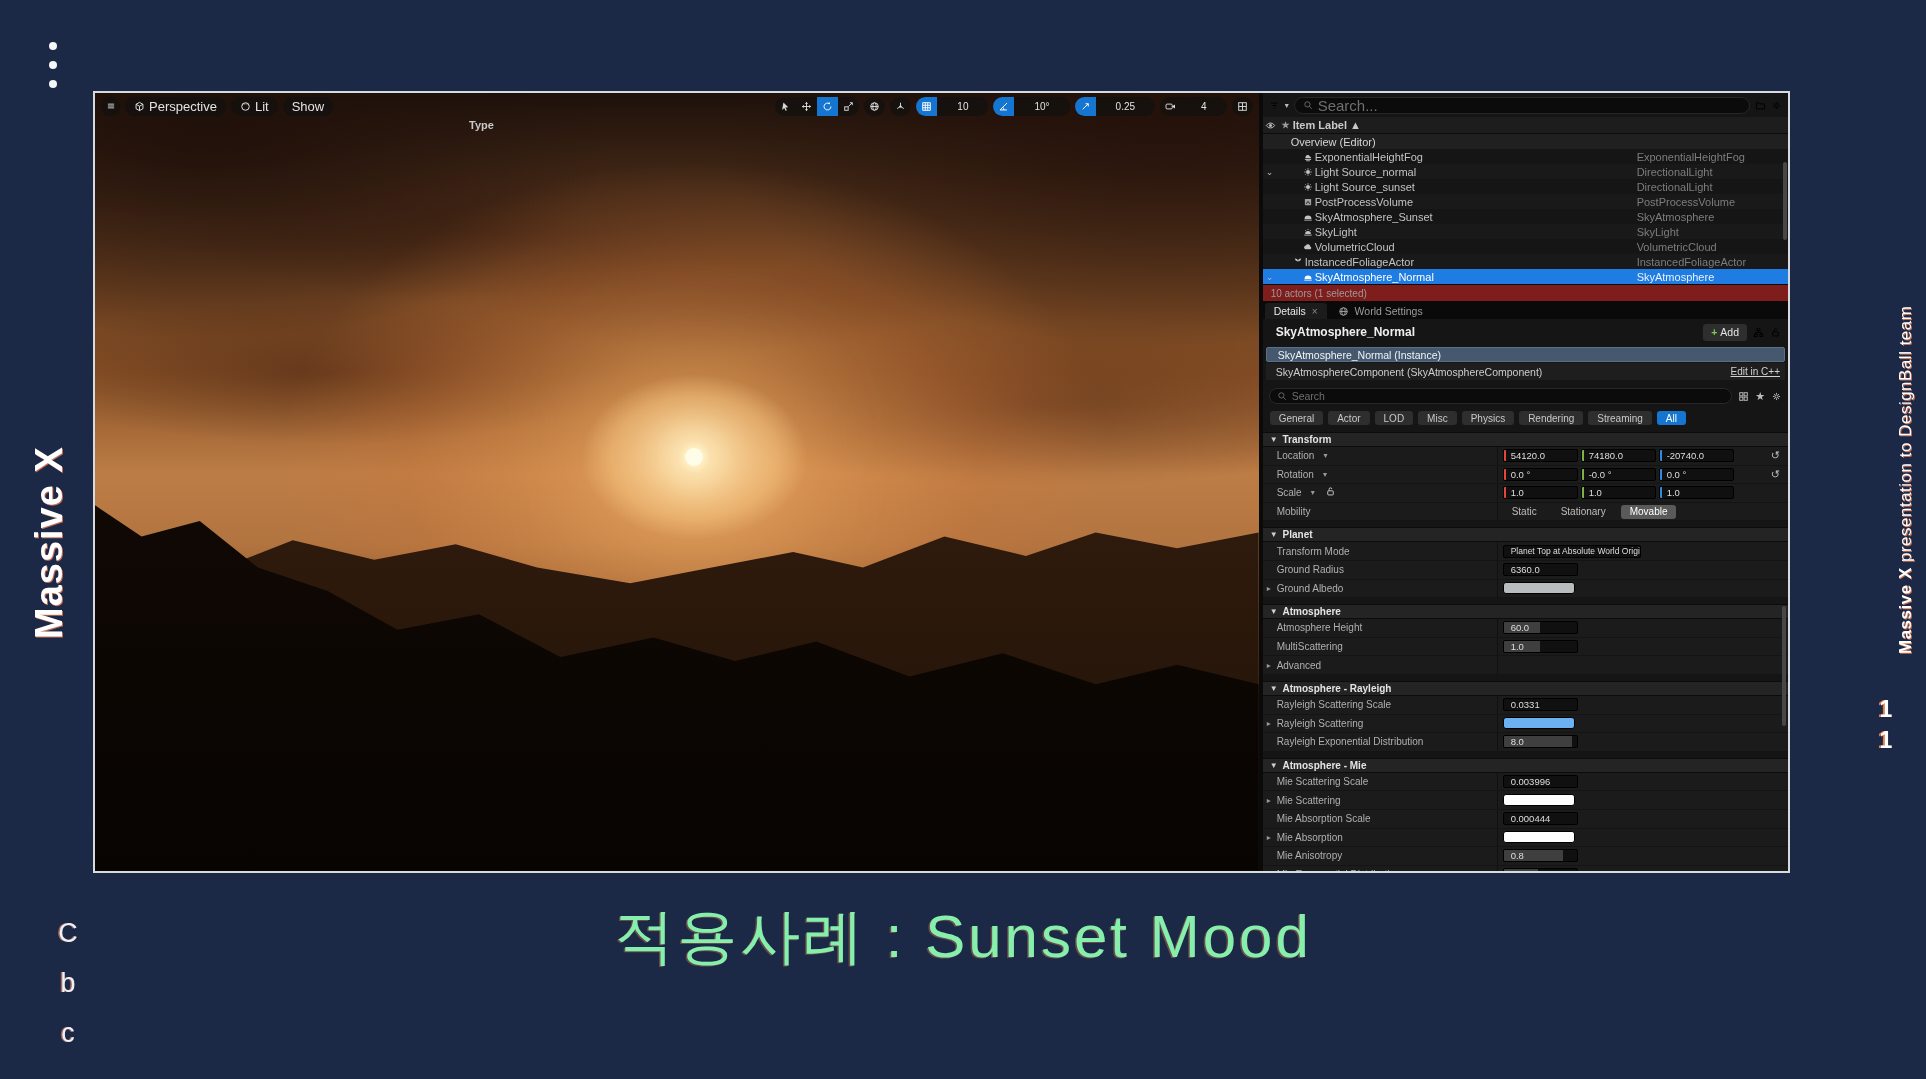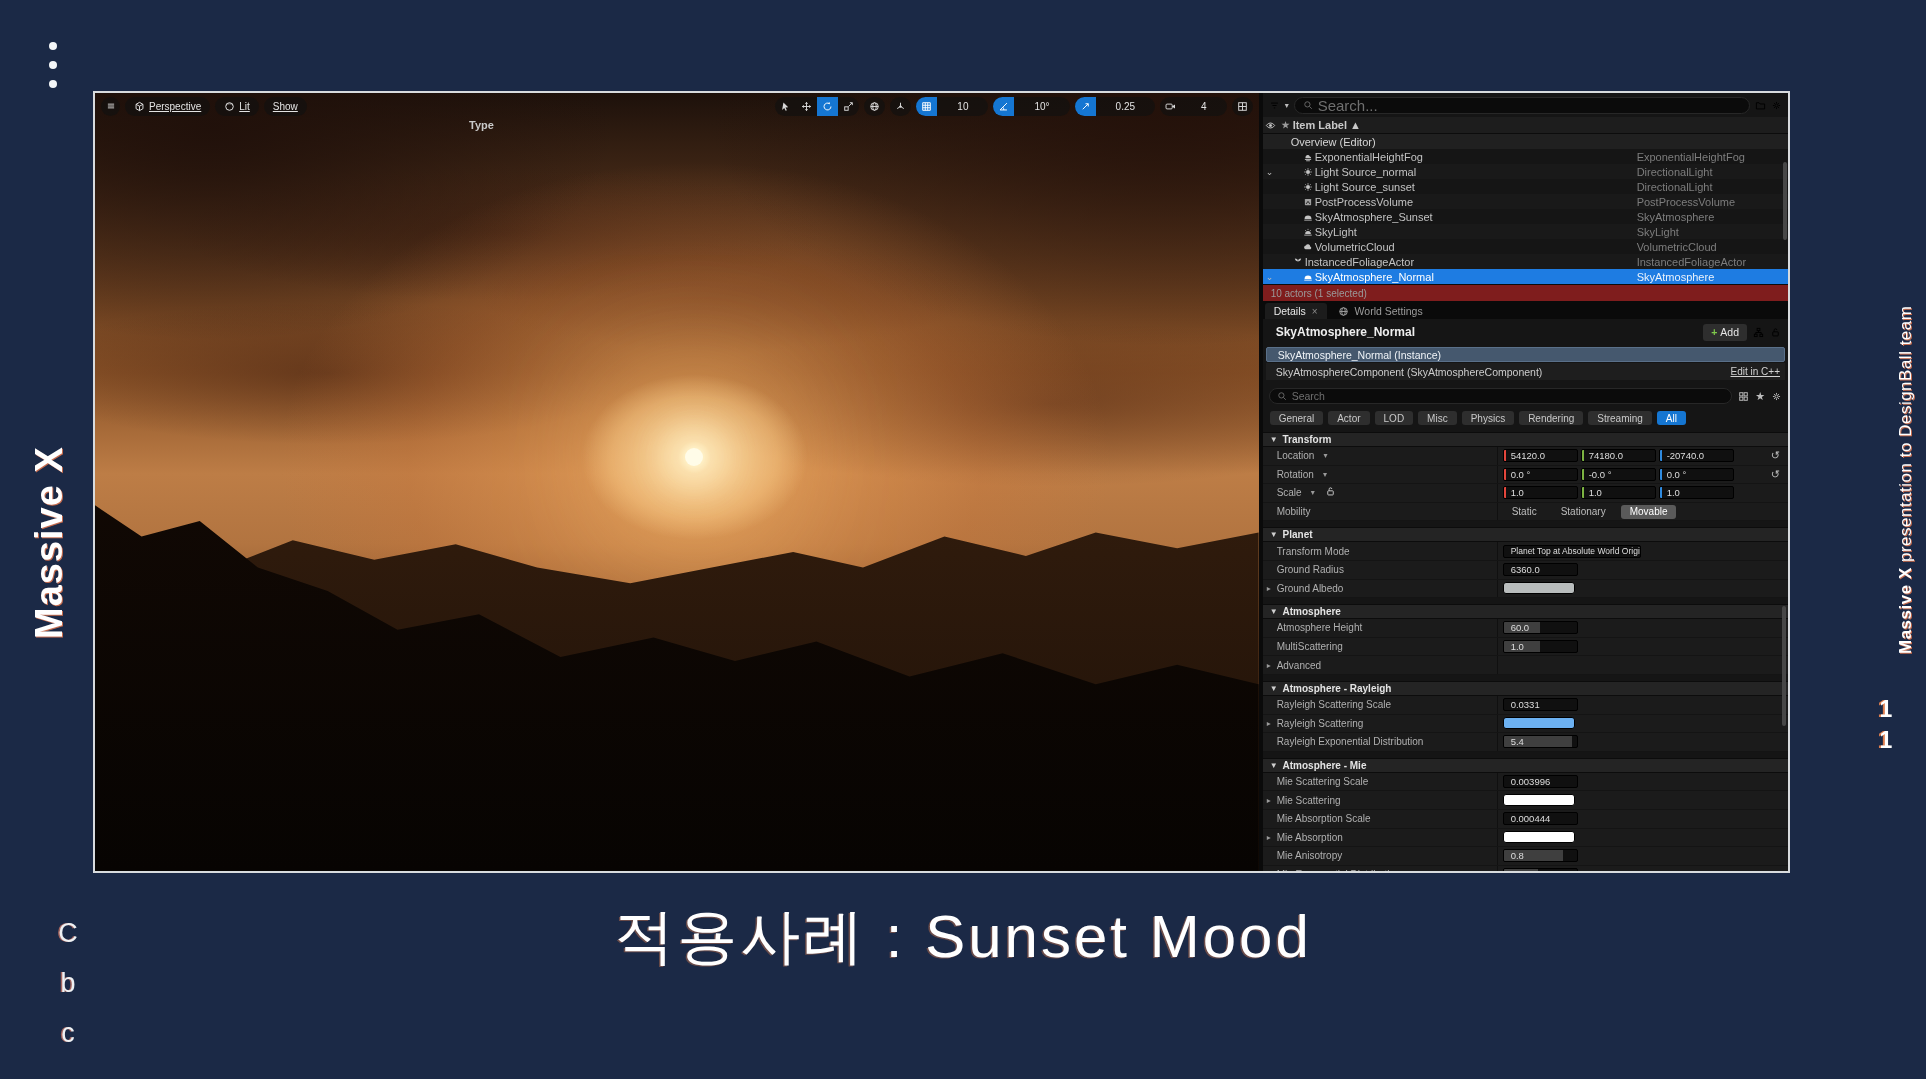--- a/index.html
+++ b/index.html
@@ -16,21 +16,21 @@
   .vtext-right { right:6px; top:295px; height:370px; font-size:17px; width:28px;
                  display:flex; align-items:center; justify-content:center; letter-spacing:.5px; }
   .vtext-right b { font-weight:bold; }
   .page-nums { position:absolute; left:1872px; top:694px; width:28px; text-align:center;
                color:#fff; font-size:23px; font-weight:bold; line-height:31px;
                text-shadow:-2px 0 0 rgba(255,140,80,.85); }
   .corner-letters { position:absolute; left:48px; top:908px; width:40px; text-align:center;
                     color:#eef1f4; font-size:27px; line-height:50px;
                     text-shadow:-1.5px 0 0 rgba(255,140,110,.6); }
   .slide-title { position:absolute; left:0; top:897px; width:1926px; text-align:center;
-                 color:#ffffff; font-size:60px; font-weight:300; letter-spacing:3px;
+                 color:#86efac; font-size:60px; font-weight:300; letter-spacing:3px;
                  text-shadow:-1.5px 1px 0 rgba(255,140,80,.35); }
 
   
   .editor { position:absolute; left:93px; top:91px; width:1697px; height:782px;
             background:#0a0a0a; border:2px solid #d8dbde; display:flex; }
   .viewport { position:relative; width:1165px; height:100%; overflow:hidden; background:#000; }
   .scene { position:absolute; inset:0;
     background:
       radial-gradient(circle 16px at 51.5% 46.8%, #fffdf0 0%, #fff3cf 55%, rgba(255,235,180,0) 100%),
       radial-gradient(ellipse 150px 110px at 51.5% 46.8%, rgba(255,236,190,.85), rgba(255,214,150,.4) 55%, rgba(255,200,130,0) 75%),
@@ -46,21 +46,21 @@
   .sun { position:absolute; left:51.5%; top:46.8%; width:18px; height:18px; border-radius:50%;
          background:#fffce8; transform:translate(-50%,-50%);
          box-shadow:0 0 38px 16px rgba(255,244,205,.9), 0 0 130px 64px rgba(255,205,125,.45); }
   .ridge-far { position:absolute; inset:0; background:linear-gradient(180deg,#5e3519 0%, #38200f 35%, #1d1007 100%);
         clip-path:polygon(0 63%,5% 59%,11% 61%,17% 57.5%,24% 60%,31% 58%,38% 61%,46% 63%,53% 61%,60% 59%,66% 61%,73% 57%,80% 59.5%,86% 56.5%,93% 58.5%,100% 56.5%,100% 100%,0 100%); }
   .ridge-near { position:absolute; inset:0; background:linear-gradient(180deg,#2a1709 0%, #120904 45%, #070402 100%);
         clip-path:polygon(0 53%,4% 57%,9% 55%,14% 61%,20% 64%,26% 69%,33% 67%,40% 72.5%,48% 70%,55% 73%,62% 70.5%,70% 75%,78% 72%,86% 76%,93% 73.5%,100% 76%,100% 100%,0 100%); }
   .vp-toolbar { position:absolute; left:0; top:0; width:100%; height:26px; padding:3px 6px;
                 display:flex; align-items:center; justify-content:space-between; }
   .vpb { display:flex; align-items:center; gap:4px; height:19px; padding:0 9px; border-radius:10px;
-         background:rgba(18,16,15,.72); color:#e3e3e3; font-size:10px;text-decoration:underline; }
+         background:rgba(18,16,15,.72); color:#e3e3e3; font-size:13px; }
   .vpb.round { width:19px; padding:0; justify-content:center; border-radius:50%; }
   .vp-left, .vp-right { display:flex; align-items:center; gap:5px; }
   .tgroup { display:flex; align-items:center; height:19px; border-radius:10px; overflow:hidden;
             background:rgba(18,16,15,.72); }
   .tbtn { width:21px; height:19px; display:flex; align-items:center; justify-content:center; color:#d8d8d8; }
   .tbtn.active { background:#1576d2; color:#fff; }
   .tval { padding:0 20px; color:#e3e3e3; font-size:10px; }
   .icon svg { display:block; }
 
   
@@ -747,21 +747,21 @@
                 <div class="swatch" style="background: rgb(108, 177, 242);"></div>
               </div>
             </div>
             <div class="prow">
               <div class="plabel">
                 <span>Rayleigh Exponential Distribution</span>
               </div>
               <div class="pvalue">
                 <div class="field slider">
                   <span class="fillbar" style="width: 93%;"></span>
-                  <span class="txt">5.4</span>
+                  <span class="txt">8.0</span>
                 </div>
               </div>
             </div>
           </div>
           <div class="dsec">
             <div class="dsec-head">
               <span class="chev">▼</span>
               <span>Atmosphere - Mie</span>
             </div>
             <div class="prow">

